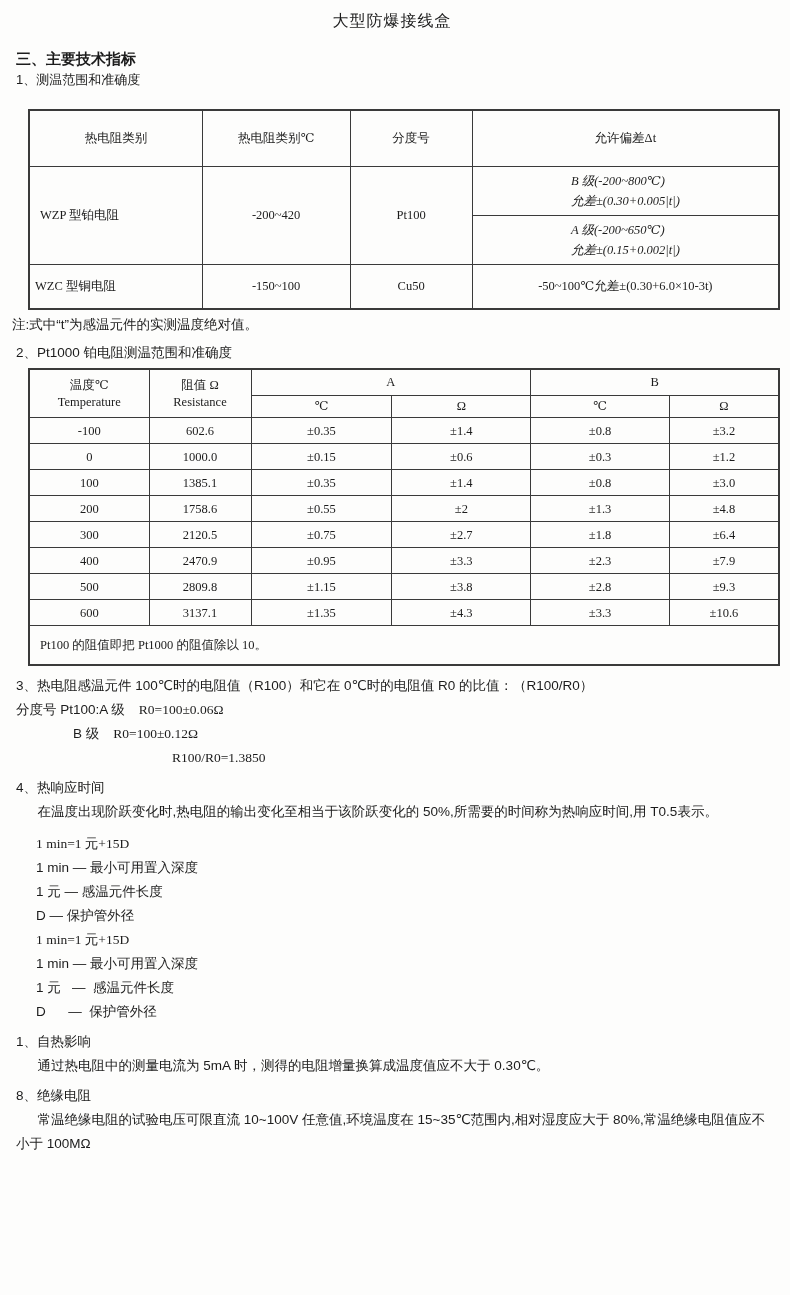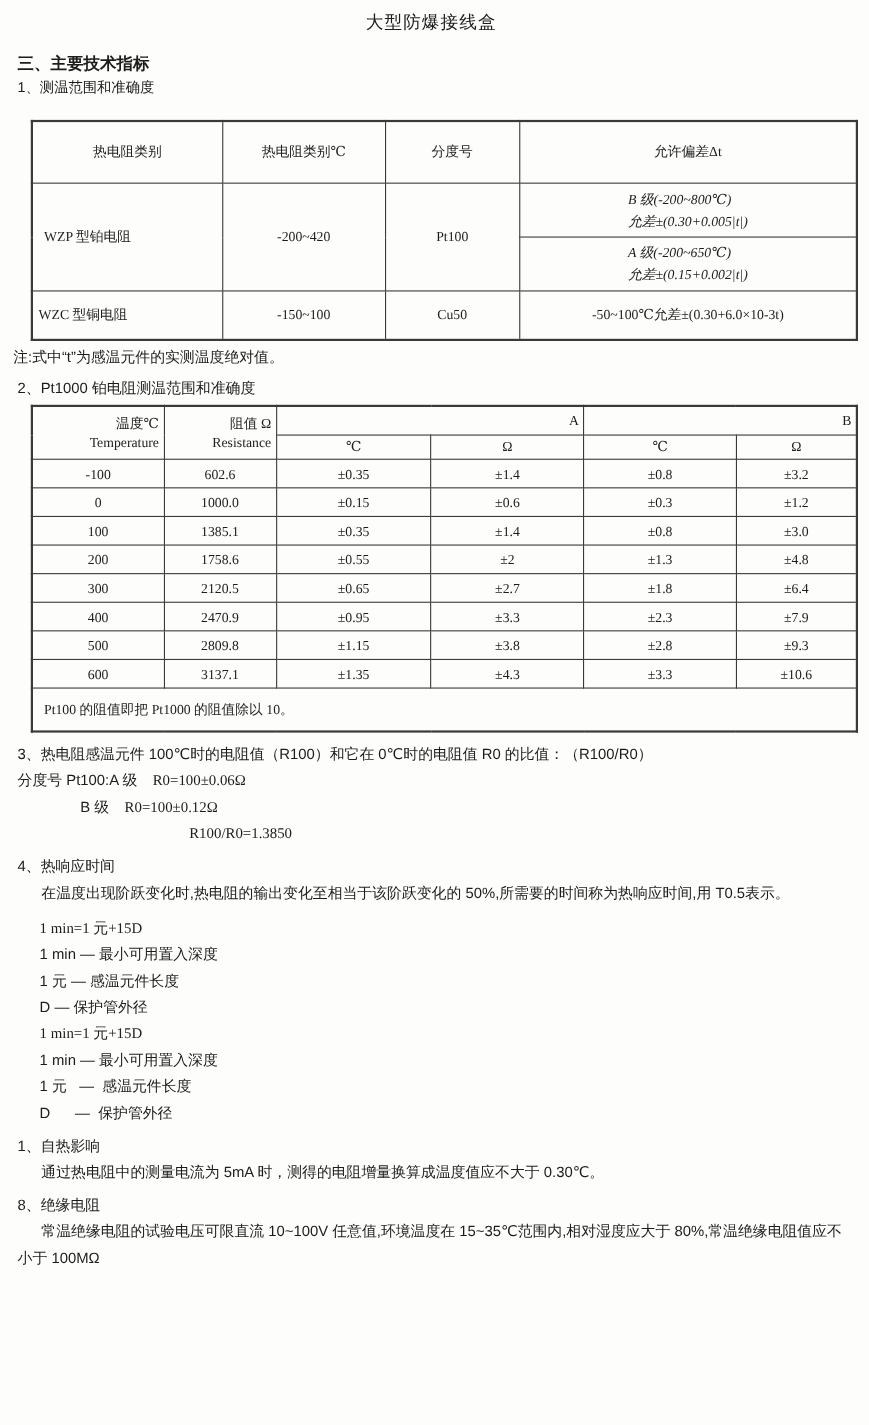--- a/index.html
+++ b/index.html
@@ -25,21 +25,21 @@
         text-align:center;vertical-align:middle;padding:3px 5px;}
   .t1 th{padding:19px 5px;}
   .t1 .cell-left{text-align:left;padding-left:10px;}
   .t1 .dev td,.t1 td.dev{padding:2px 6px;}
   .dev-block{display:inline-block;text-align:left;line-height:20px;padding:2px 0;font-style:italic;}
   .t1 .row-wzc td{padding:13px 5px;}
 
   .t2{border:2px solid #3a3a3a;}
   .t2 th,.t2 td{border:1px solid #3a3a3a;font-size:12.5px;font-weight:normal;
         text-align:center;vertical-align:middle;padding:4px 4px;}
-  .t2 .hr1 th{padding:4px 4px;line-height:17px;text-align:right;}
+  .t2 .hr1 th{padding:4px 4px;line-height:17px;}
   .t2 .hr2 th{padding:2px 4px;line-height:17px;}
   .t2 .merged{line-height:19px;padding:2px 4px;}
   .t2 td{line-height:16px;padding:4.5px 4px;}
   .t2 .footer-cell{text-align:left;padding:11px 10px;line-height:16px;}
 
   .sec{margin-left:8px;font-size:13.5px;line-height:24px;}
   .mt6{margin-top:6px;} .mt8{margin-top:8px;}
   .formula{font-family:"Liberation Serif","DejaVu Serif",serif;}
   .s3row{white-space:pre;}
   .ind-b{margin-left:57px;} .ind-r{margin-left:156px;}
@@ -162,21 +162,21 @@
       <td>200</td>
       <td>1758.6</td>
       <td>±0.55</td>
       <td>±2</td>
       <td>±1.3</td>
       <td>±4.8</td>
     </tr>
     <tr>
       <td>300</td>
       <td>2120.5</td>
-      <td>±0.65</td>
+      <td>±0.75</td>
       <td>±2.7</td>
       <td>±1.8</td>
       <td>±6.4</td>
     </tr>
     <tr>
       <td>400</td>
       <td>2470.9</td>
       <td>±0.95</td>
       <td>±3.3</td>
       <td>±2.3</td>

